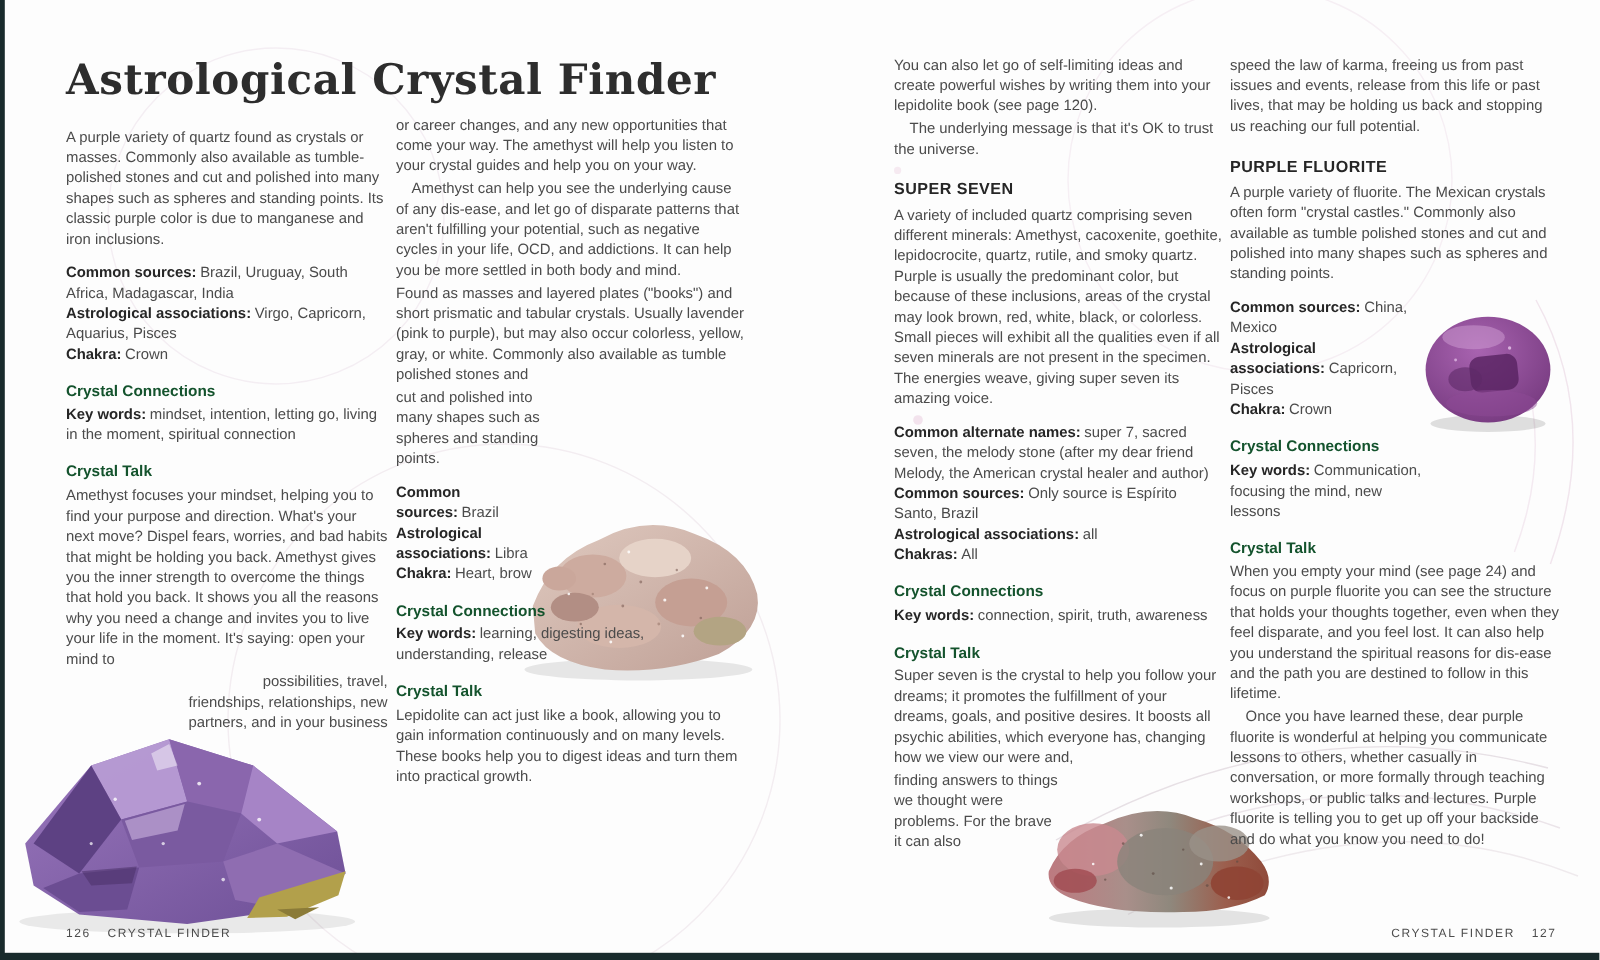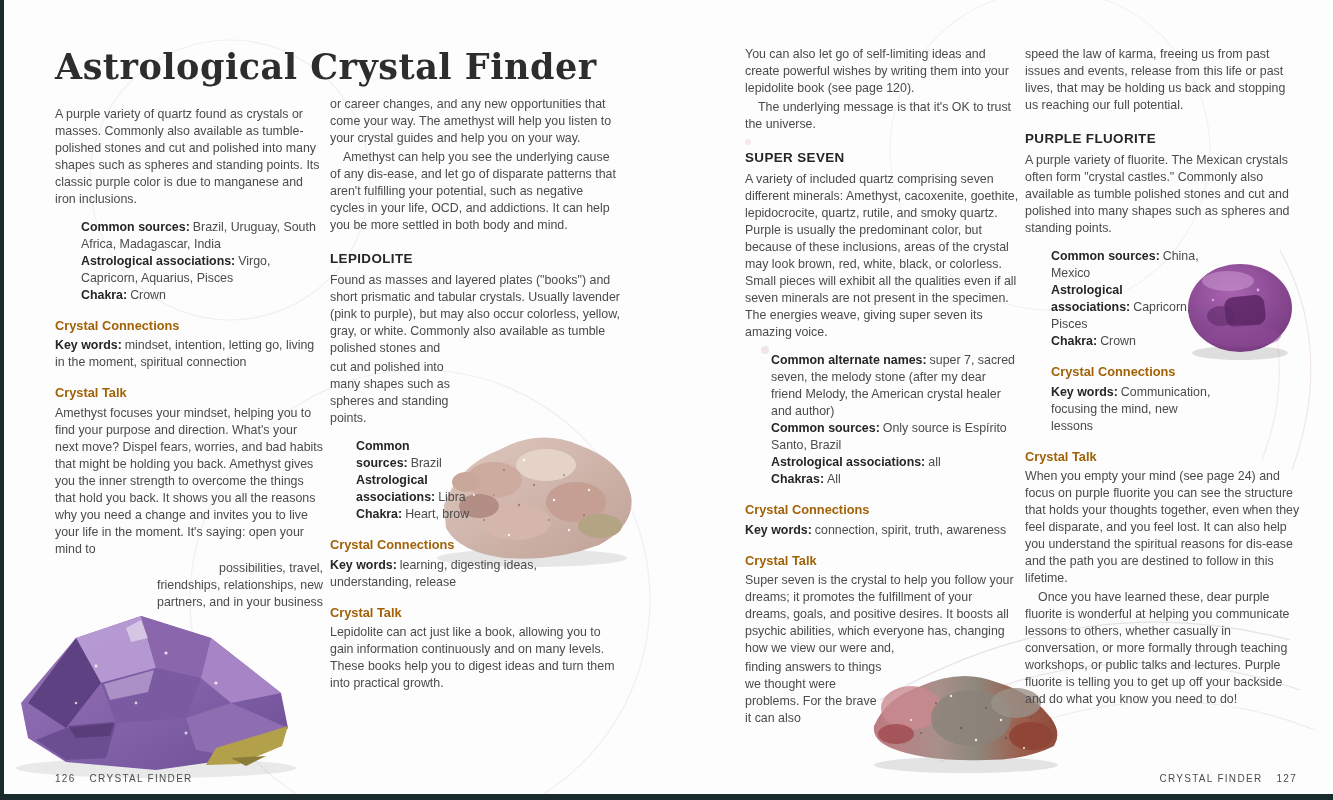--- a/index.html
+++ b/index.html
@@ -30,25 +30,25 @@
   #col3{left:745px;top:46px;width:274px;}
   #col4{left:1025px;top:46px;width:275px;}
 
   h1.title{
     position:absolute;left:55px;top:46px;z-index:3;margin:0;
     font-family:"DejaVu Serif",serif;font-weight:600;
     font-size:35px;color:#2d2d2d;letter-spacing:.5px;white-space:nowrap;
   }
   h2.section{font-size:13.4px;font-weight:bold;color:#262626;letter-spacing:.4px;margin:16px 0 4px 0;}
   h2.section.first{margin-top:0;}
-  h3.sub{font-size:12.8px;font-weight:bold;color:#a16207;margin:13px 0 3px 0;}
+  h3.sub{font-size:12.8px;font-weight:bold;color:#14532d;margin:13px 0 3px 0;}
   p{margin:0;}
   .para{margin:0 0 2px 0;}
   .indent{text-indent:13px;}
-  .meta{margin-top:11px;margin-left:26px;}
+  .meta{margin-top:11px;}
   .b{font-weight:bold;color:#262626;margin-right:3px;}
   .tail-right{width:170px;margin-left:auto;text-align:right;}
   .narrow-120{width:120px;}
   .narrow-140{width:140px;}
   .narrow-172{width:172px;}
 
   .footer{position:absolute;bottom:16px;z-index:3;font-size:10px;letter-spacing:1.3px;color:#4c4c4c;}
   #footer-left{left:55px;}
   #footer-right{right:36px;text-align:right;}
   .footer .gap{margin-right:14px;}
@@ -98,21 +98,20 @@
 
   <h3 class="sub">Crystal Talk</h3>
   <p class="para">Amethyst focuses your mindset, helping you to find your purpose and direction. What's your next move? Dispel fears, worries, and bad habits that might be holding you back. Amethyst gives you the inner strength to overcome the things that hold you back. It shows you all the reasons why you need a change and invites you to live your life in the moment. It's saying: open your mind to</p>
   <p class="para tail-right">possibilities, travel, friendships, relationships, new partners, and in your business</p>
 </div>
 
 <div class="col" id="col2">
   <p class="para">or career changes, and any new opportunities that come your way. The amethyst will help you listen to your crystal guides and help you on your way.</p>
   <p class="para indent">Amethyst can help you see the underlying cause of any dis-ease, and let go of disparate patterns that aren't fulfilling your potential, such as negative cycles in your life, OCD, and addictions. It can help you be more settled in both body and mind.</p>
 
-  <h2 class="section">LEPIDOLITE</h2>
   <p class="para">Found as masses and layered plates ("books") and short prismatic and tabular crystals. Usually lavender (pink to purple), but may also occur colorless, yellow, gray, or white. Commonly also available as tumble polished stones and</p>
   <p class="para narrow-120">cut and polished into many shapes such as spheres and standing points.</p>
 
   <div class="meta narrow-120">
     <div>
       <span class="b">Common sources:</span><span>Brazil</span>
     </div>
     <div>
       <span class="b">Astrological associations:</span><span>Libra</span>
     </div>

